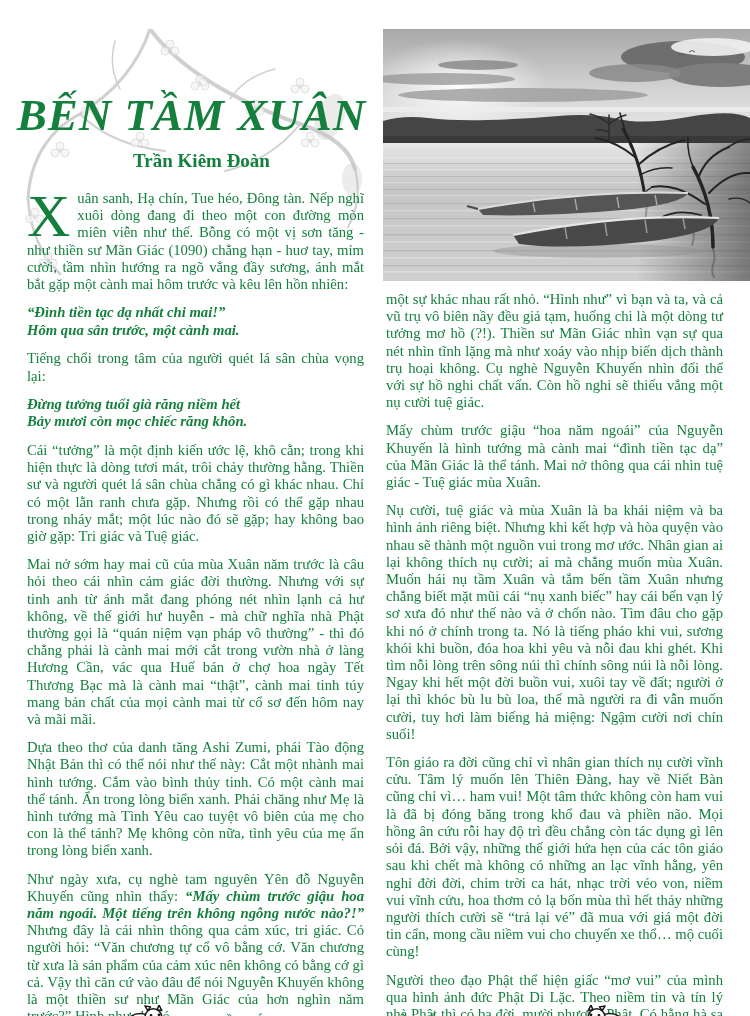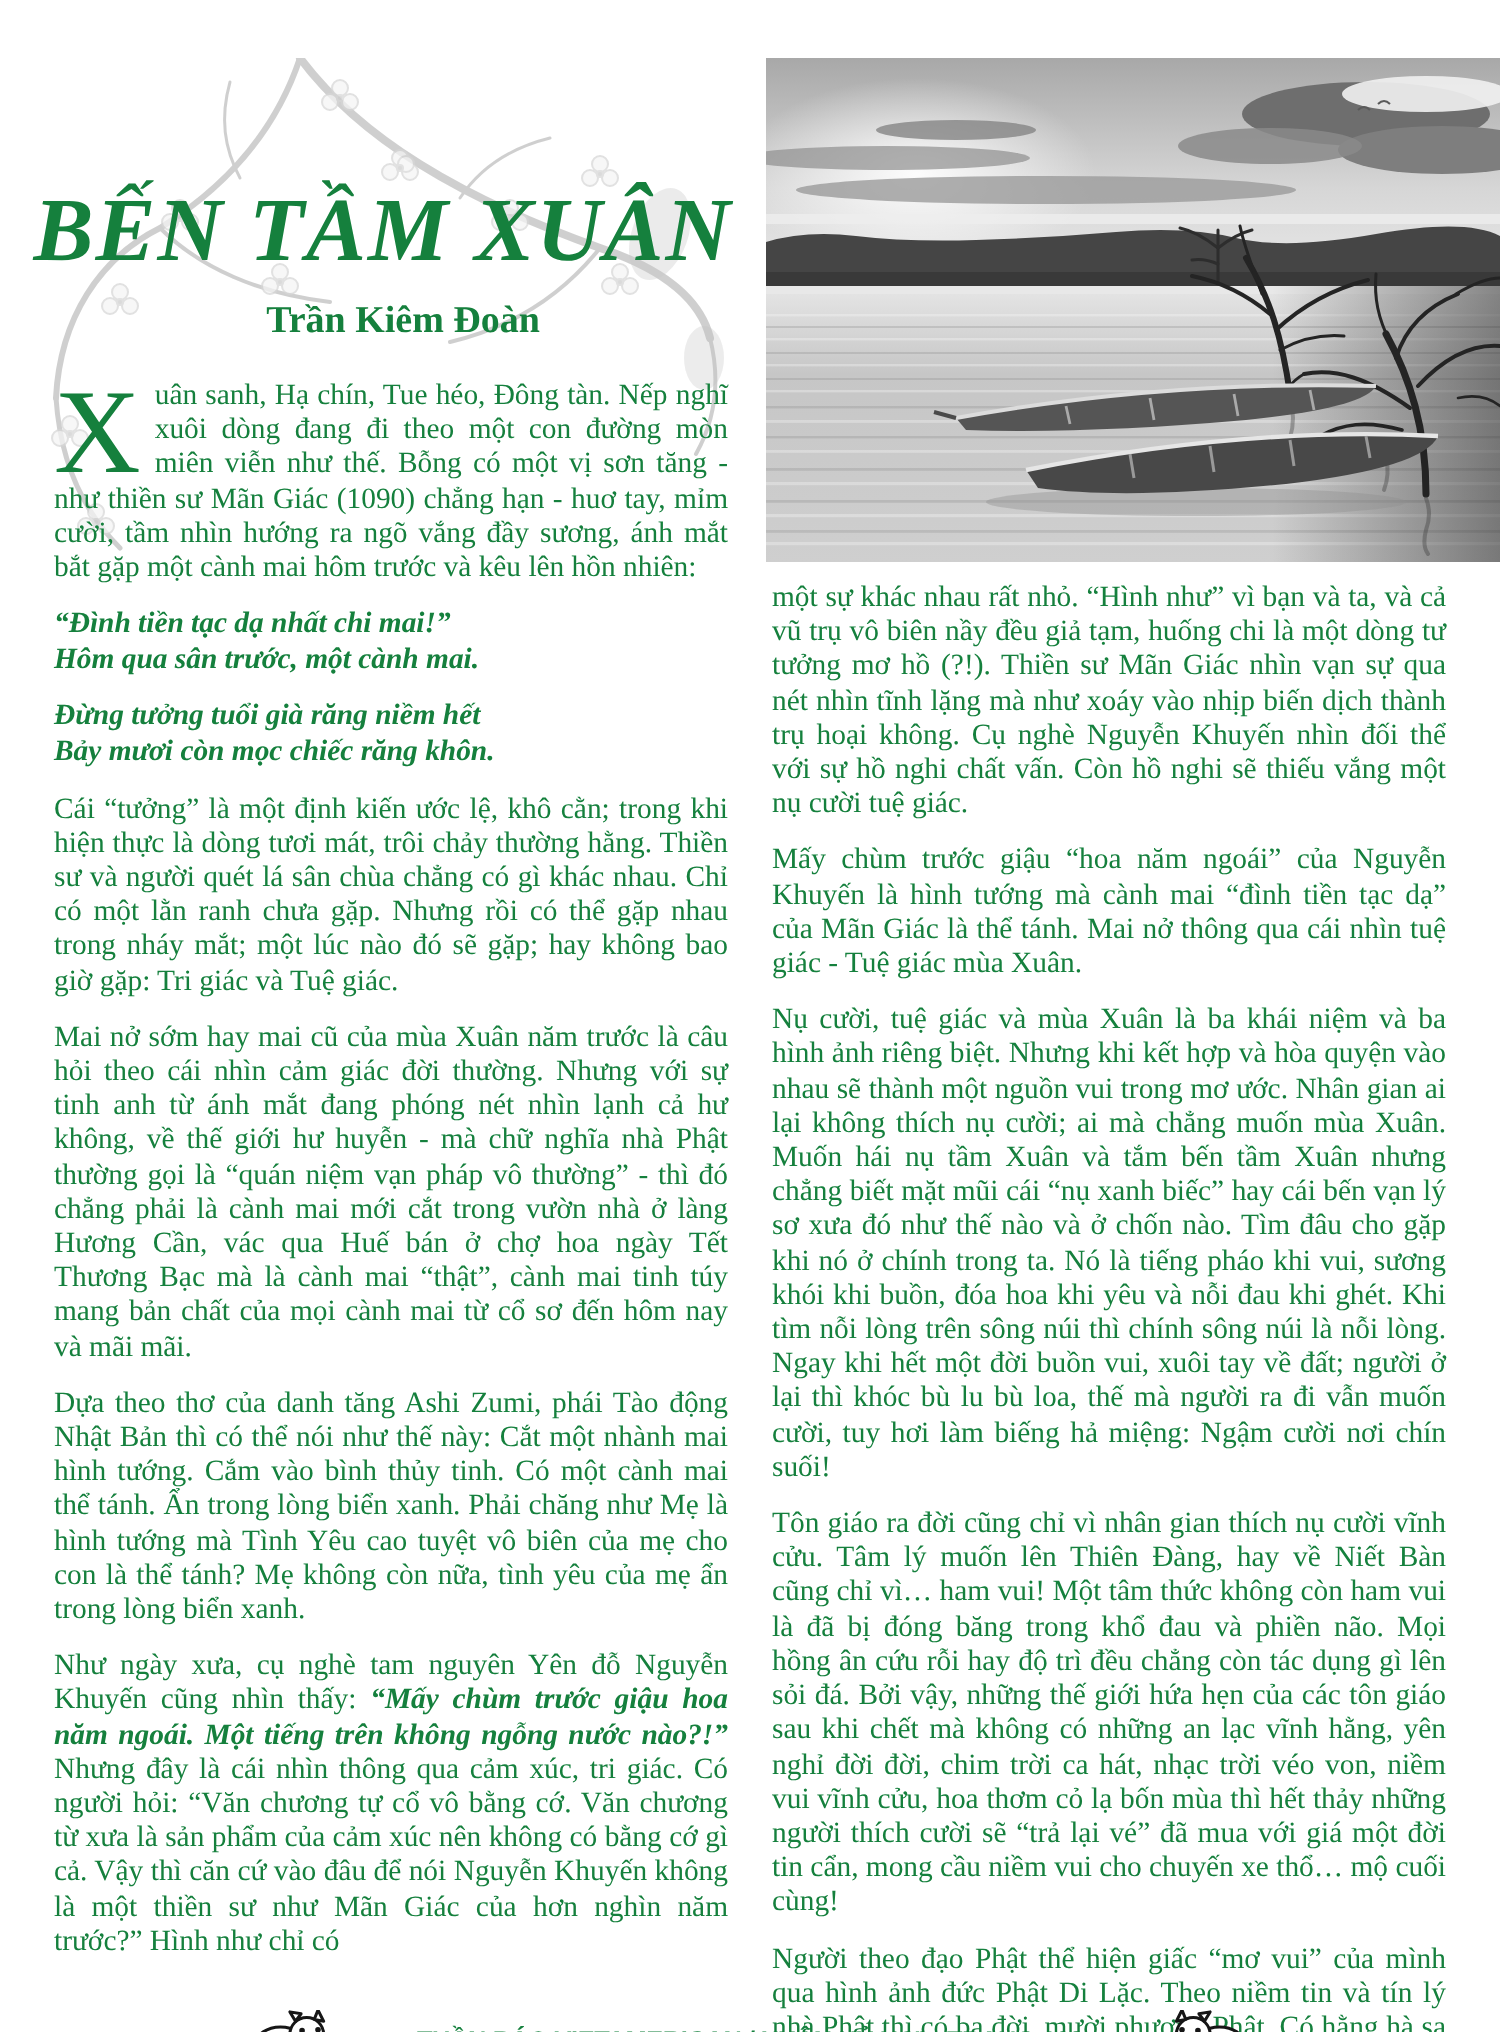--- a/index.html
+++ b/index.html
@@ -242,20 +242,21 @@
       <path d="M296,26 q3,-3 6,0 M306,23 q3,-3 6,0" stroke="#5a5a5a" stroke-width="1" fill="none"></path>
     </svg>
   </div>
 
   <div class="col col-left">
     <p><span class="dropcap">X</span><span>uân sanh, Hạ chín, Tue héo, Đông tàn. Nếp nghĩ xuôi dòng đang đi theo một con đường mòn miên viễn như thế. Bỗng có một vị sơn tăng - như thiền sư Mãn Giác (1090) chẳng hạn - huơ tay, mỉm cười, tầm nhìn hướng ra ngõ vắng đầy sương, ánh mắt bắt gặp một cành mai hôm trước và kêu lên hồn nhiên:</span></p>
     <div class="poem">
       <div>“Đình tiền tạc dạ nhất chi mai!”</div>
       <div>Hôm qua sân trước, một cành mai.</div>
     </div>
+    <p>Tiếng chổi trong tâm của người quét lá sân chùa vọng lại:</p>
     <div class="poem">
       <div>Đừng tưởng tuổi già răng niềm hết</div>
       <div>Bảy mươi còn mọc chiếc răng khôn.</div>
     </div>
     <p>Cái “tưởng” là một định kiến ước lệ, khô cằn; trong khi hiện thực là dòng tươi mát, trôi chảy thường hằng. Thiền sư và người quét lá sân chùa chẳng có gì khác nhau. Chỉ có một lằn ranh chưa gặp. Nhưng rồi có thể gặp nhau trong nháy mắt; một lúc nào đó sẽ gặp; hay không bao giờ gặp: Tri giác và Tuệ giác.</p>
     <p>Mai nở sớm hay mai cũ của mùa Xuân năm trước là câu hỏi theo cái nhìn cảm giác đời thường. Nhưng với sự tinh anh từ ánh mắt đang phóng nét nhìn lạnh cả hư không, về thế giới hư huyễn - mà chữ nghĩa nhà Phật thường gọi là “quán niệm vạn pháp vô thường” - thì đó chẳng phải là cành mai mới cắt trong vườn nhà ở làng Hương Cần, vác qua Huế bán ở chợ hoa ngày Tết Thương Bạc mà là cành mai “thật”, cành mai tinh túy mang bản chất của mọi cành mai từ cổ sơ đến hôm nay và mãi mãi.</p>
     <p>Dựa theo thơ của danh tăng Ashi Zumi, phái Tào động Nhật Bản thì có thể nói như thế này: Cắt một nhành mai hình tướng. Cắm vào bình thủy tinh. Có một cành mai thể tánh. Ẩn trong lòng biển xanh. Phải chăng như Mẹ là hình tướng mà Tình Yêu cao tuyệt vô biên của mẹ cho con là thể tánh? Mẹ không còn nữa, tình yêu của mẹ ẩn trong lòng biển xanh.</p>
     <p><span>Như ngày xưa, cụ nghè tam nguyên Yên đỗ Nguyễn Khuyến cũng nhìn thấy: </span><span class="inline-quote">“Mấy chùm trước giậu hoa năm ngoái. Một tiếng trên không ngỗng nước nào?!”</span><span> Nhưng đây là cái nhìn thông qua cảm xúc, tri giác. Có người hỏi: “Văn chương tự cổ vô bằng cớ. Văn chương từ xưa là sản phẩm của cảm xúc nên không có bằng cớ gì cả. Vậy thì căn cứ vào đâu để nói Nguyễn Khuyến không là một thiền sư như Mãn Giác của hơn nghìn năm trước?” Hình như chỉ có</span></p>
   </div>
 

